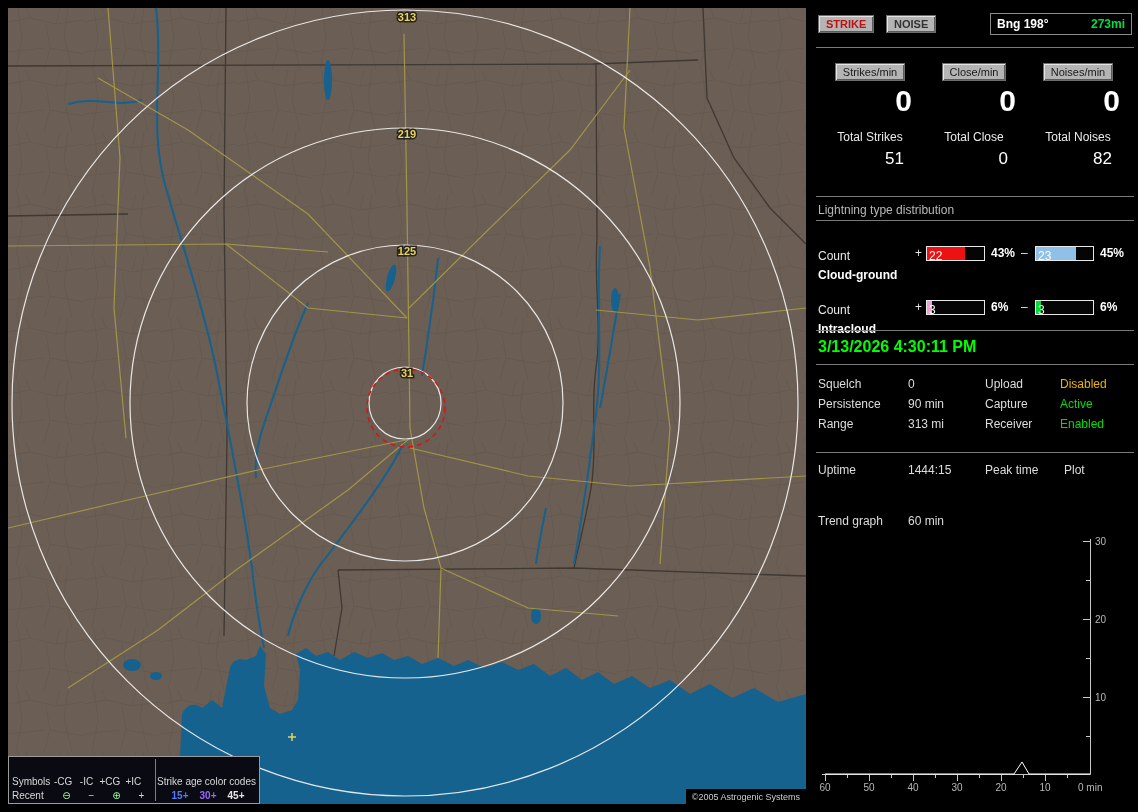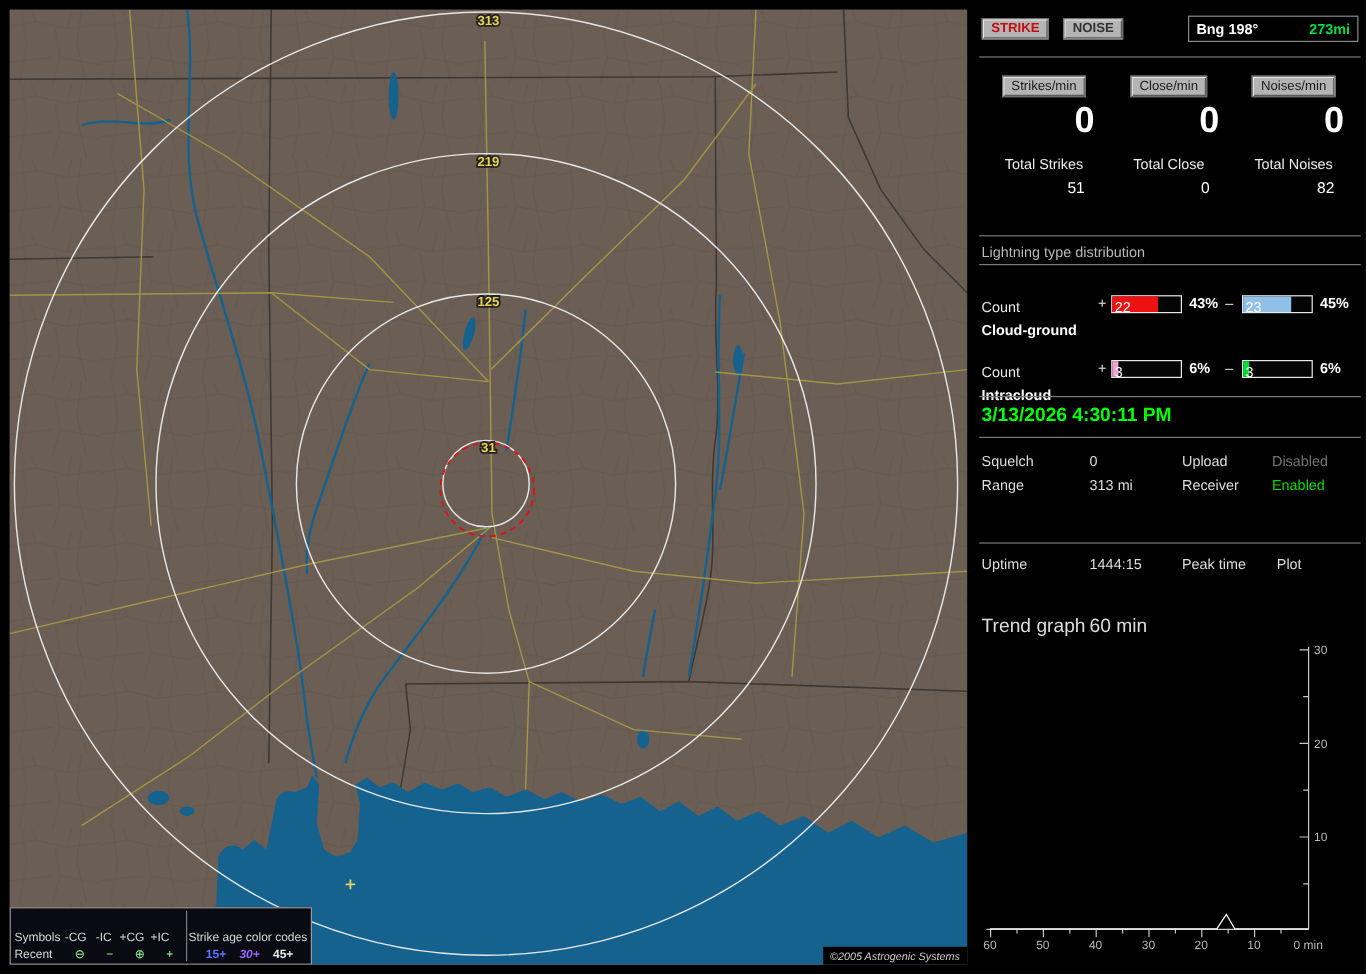--- a/index.html
+++ b/index.html
@@ -19,21 +19,21 @@
   }
   #legend .vdiv{position:absolute;left:146px;top:2px;bottom:2px;width:1px;background:#7d7d7d;}
   .lg-row{display:flex;align-items:center;height:14px;white-space:nowrap;}
   .lg-name{width:42px;}
   .lg-sym{width:25px;text-align:center;}
   .lg-ages{margin-left:12px;display:flex;}
   .lg-age{width:28px;text-align:center;font-weight:bold;}
   .lg-age-title{margin-left:12px;}
   #copyright{
     position:absolute;right:0;bottom:0;height:15px;background:#000;
-    color:#cfcfcf;font-size:9px;display:flex;align-items:center;padding:0 6px;font-style:italic;
+    color:#cfcfcf;font-size:9px;display:flex;align-items:center;padding:0 6px;
   }
   
   #panel{position:absolute;left:812px;top:0;width:326px;height:812px;background:#000;color:#ddd;}
   .abs{position:absolute;}
   .sep{position:absolute;left:4px;width:318px;height:1px;background:#7a7a7a;}
   .chip{
     display:inline-block;background:#b4b4b4;border:1px solid #6e6e6e;
     box-shadow:inset 1px 1px 0 #e4e4e4, inset -1px -1px 0 #5a5a5a;
     color:#1a1a1a;font-size:11px;line-height:14px;padding:1px 7px;font-family:inherit;
   }
@@ -45,39 +45,39 @@
     background:#000;display:flex;align-items:center;justify-content:space-between;
     padding:0 6px;font-size:12px;font-weight:bold;color:#fff;box-sizing:border-box;
   }
   .counter-row{position:absolute;top:62px;left:6px;width:314px;display:flex;}
   .counter-col{width:104px;text-align:center;}
   .counter-col .chip{margin:0 auto;}
   .counter-value{font-size:30px;font-weight:bold;color:#fff;text-align:right;padding-right:10px;margin-top:3px;}
   .totals-row{position:absolute;top:130px;left:6px;width:314px;display:flex;}
   .total-col{width:104px;}
   .total-label{font-size:12px;color:#ececec;text-align:center;}
-  .total-value{font-size:13px;color:#fff;text-align:right;padding-right:18px;margin-top:5px;}
+  .total-value{font-size:17px;color:#fff;text-align:right;padding-right:18px;margin-top:5px;}
   .dist-title{position:absolute;left:6px;top:203px;font-size:12px;color:#b8b8b8;}
   .dist-grid{
     position:absolute;left:6px;width:316px;height:16px;display:grid;
     grid-template-columns:97px 11px 61px 34px 14px 61px 34px;
     align-items:center;font-size:12px;color:#e8e8e8;
   }
   .dist-label{font-weight:bold;color:#fff;margin-top:44px;}
   .sign{color:#e8e8e8;}
   .bar-outer{width:57px;height:13px;border:1px solid #e8e8e8;background:#050505;}
   .bar-fill{height:100%;width:0;}
   .pct{font-weight:bold;color:#fff;padding-left:4px;}
   .count-val{padding-left:3px;color:#fff;}
   .datetime{position:absolute;left:6px;top:338px;font-size:16px;font-weight:bold;}
   .settings{position:absolute;left:6px;top:374px;width:318px;font-size:12px;}
   .settings-row{display:grid;grid-template-columns:90px 77px 75px 76px;height:20px;align-items:center;}
   .stats{position:absolute;left:6px;top:458px;width:318px;font-size:12px;}
   .stats-row{display:grid;grid-template-columns:90px 77px 79px 72px;height:23px;align-items:center;}
-  .trend-label-row{position:absolute;left:6px;top:514px;width:318px;display:grid;grid-template-columns:90px 120px;font-size:16px;}
+  .trend-label-row{position:absolute;left:6px;top:514px;width:318px;display:grid;grid-template-columns:90px 120px;font-size:12px;}
   #trend-svg{position:absolute;left:0;top:533px;}
 </style>
 </head>
 <body>
 
 <div id="map-wrap">
   <svg id="map-svg" width="798" height="796" viewBox="0 0 798 796">
     <defs>
       <pattern id="county" width="76" height="62" patternUnits="userSpaceOnUse">
         <path d="M0 14 L22 10 L48 16 L76 12 M10 0 L14 30 L8 62 M38 16 L42 40 L36 62 M60 0 L56 28 L64 62 M22 10 L18 0 M48 16 L52 0 M0 44 L36 40 M42 40 L76 46" stroke="#5e544b" stroke-width="1" fill="none"></path>
@@ -161,21 +161,21 @@
       <span class="lg-age-title">Strike age color codes</span>
     </div>
     <div class="lg-row">
       <span class="lg-name">Recent</span>
       <span class="lg-sym" style="color: rgb(155, 255, 155);">⊖</span>
       <span class="lg-sym" style="color: rgb(155, 255, 155);">−</span>
       <span class="lg-sym" style="color: rgb(155, 255, 155);">⊕</span>
       <span class="lg-sym" style="color: rgb(155, 255, 155);">+</span>
       <span class="lg-ages">
         <span class="lg-age" style="color: rgb(85, 120, 255);">15+</span>
-        <span class="lg-age" style="color: rgb(154, 102, 255); font-style: italic;">30+</span>
+        <span class="lg-age" style="color: rgb(154, 102, 255);">30+</span>
         <span class="lg-age" style="color: rgb(232, 232, 232);">45+</span>
       </span>
     </div>
     <div class="lg-row">
       <span class="lg-name">Old</span>
       <span class="lg-sym" style="color: rgb(255, 255, 128);">⊖</span>
       <span class="lg-sym" style="color: rgb(255, 255, 128);">−</span>
       <span class="lg-sym" style="color: rgb(255, 255, 128);">⊕</span>
       <span class="lg-sym" style="color: rgb(255, 255, 128);">+</span>
       <span class="lg-ages">
@@ -283,21 +283,27 @@
   <div class="sep" style="top:330px;"></div>
 
   <div class="datetime" style="color: rgb(0, 255, 0);">3/13/2026 4:30:11 PM</div>
   <div class="sep" style="top:364px;"></div>
 
   <div class="settings">
     <div class="settings-row">
       <span>Squelch</span>
       <span>0</span>
       <span>Upload</span>
-      <span style="color: #737373;">Disabled</span>
+      <span style="color: #eab308;">Disabled</span>
+    </div>
+    <div class="settings-row">
+      <span>Persistence</span>
+      <span>90 min</span>
+      <span>Capture</span>
+      <span style="color: rgb(0, 221, 0);">Active</span>
     </div>
     <div class="settings-row">
       <span>Range</span>
       <span>313 mi</span>
       <span>Receiver</span>
       <span style="color: rgb(0, 221, 0);">Enabled</span>
     </div>
   </div>
   <div class="sep" style="top:452px;"></div>
 

